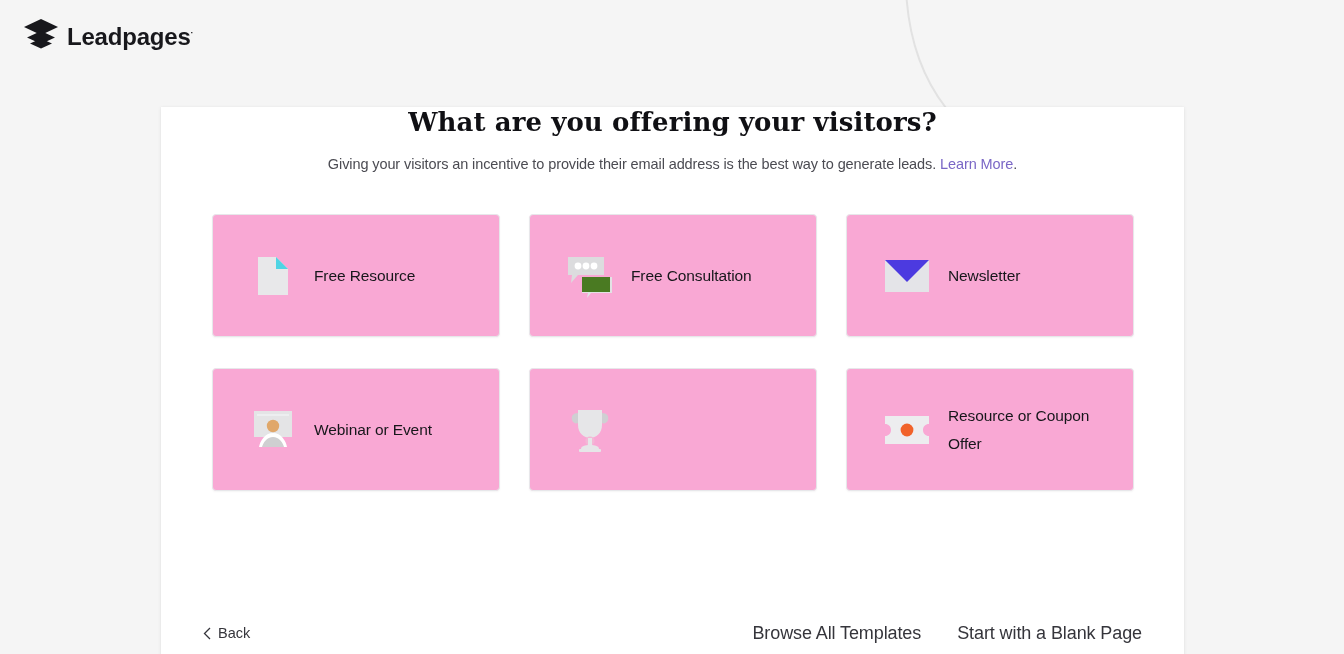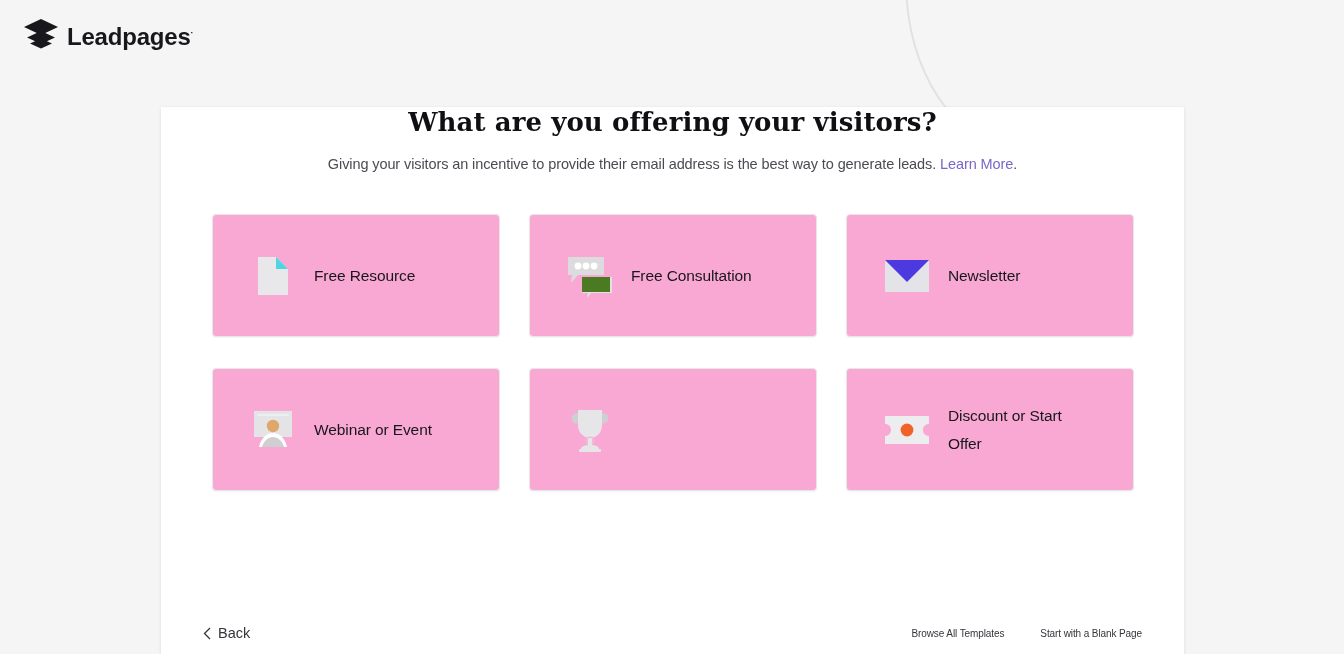--- a/index.html
+++ b/index.html
@@ -161,21 +161,21 @@
     padding: 0;
     justify-content: center;
   }
   .chev { display: block; }
   .foot-right {
     display: flex;
     align-items: center;
     gap: 36px;
   }
   .foot-link {
-    font-size: 10px;
+    font-size: 18px;
     color: #35353b;
     cursor: pointer;
     text-decoration: none;
     letter-spacing: -0.1px;
   }
 </style>
 </head>
 <body>
 
 <svg class="bg-swoosh" viewBox="0 0 500 130" preserveAspectRatio="none">
@@ -268,21 +268,21 @@
       </span>
     </div>
 
     <div class="opt-card">
       <span class="opt-icon">
         <svg width="46" height="30" viewBox="0 0 46 30">
           <path d="M1 1 H45 V9 C41.5 9, 39 11.5, 39 15 C39 18.5, 41.5 21, 45 21 V29 H1 V21 C4.5 21, 7 18.5, 7 15 C7 11.5, 4.5 9, 1 9 Z" fill="#ededef"></path>
           <circle cx="23" cy="15" r="6.4" fill="#f1622a"></circle>
         </svg>
       </span>
-      <span class="opt-label">Discount or Start Offer</span>
+      <span class="opt-label">Resource or Coupon Offer</span>
     </div>
 
   </div>
 
   <div class="panel-foot">
     <button class="back-btn">
       <svg class="chev" width="8" height="13" viewBox="0 0 8 13">
         <path d="M7 1 L1.5 6.5 L7 12" fill="none" stroke="#35353b" stroke-width="1.3"></path>
       </svg>
       <span>Back</span>

